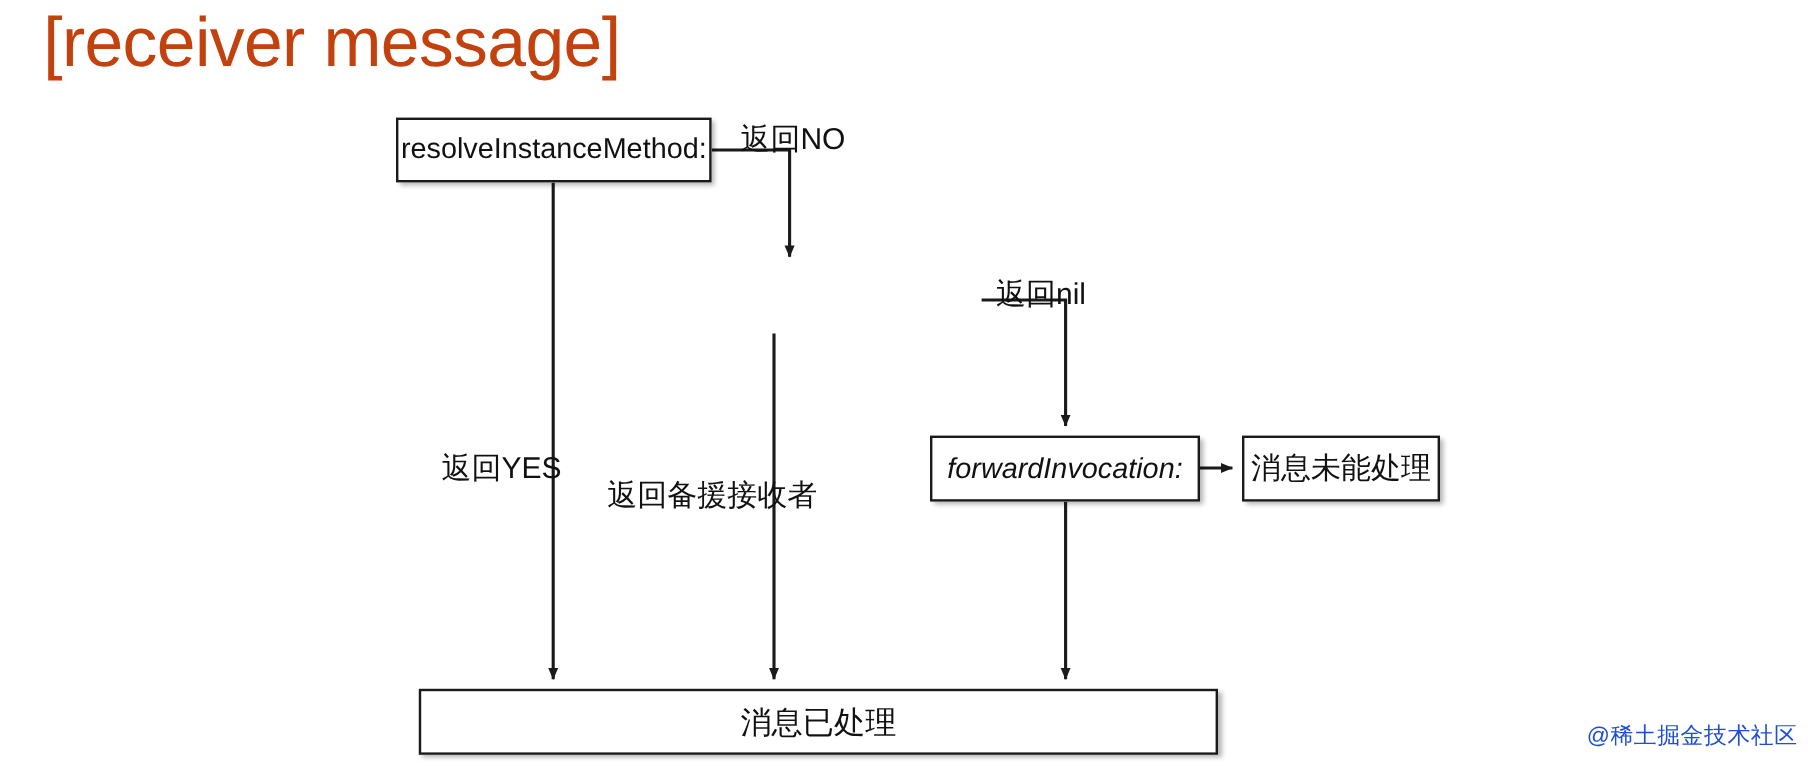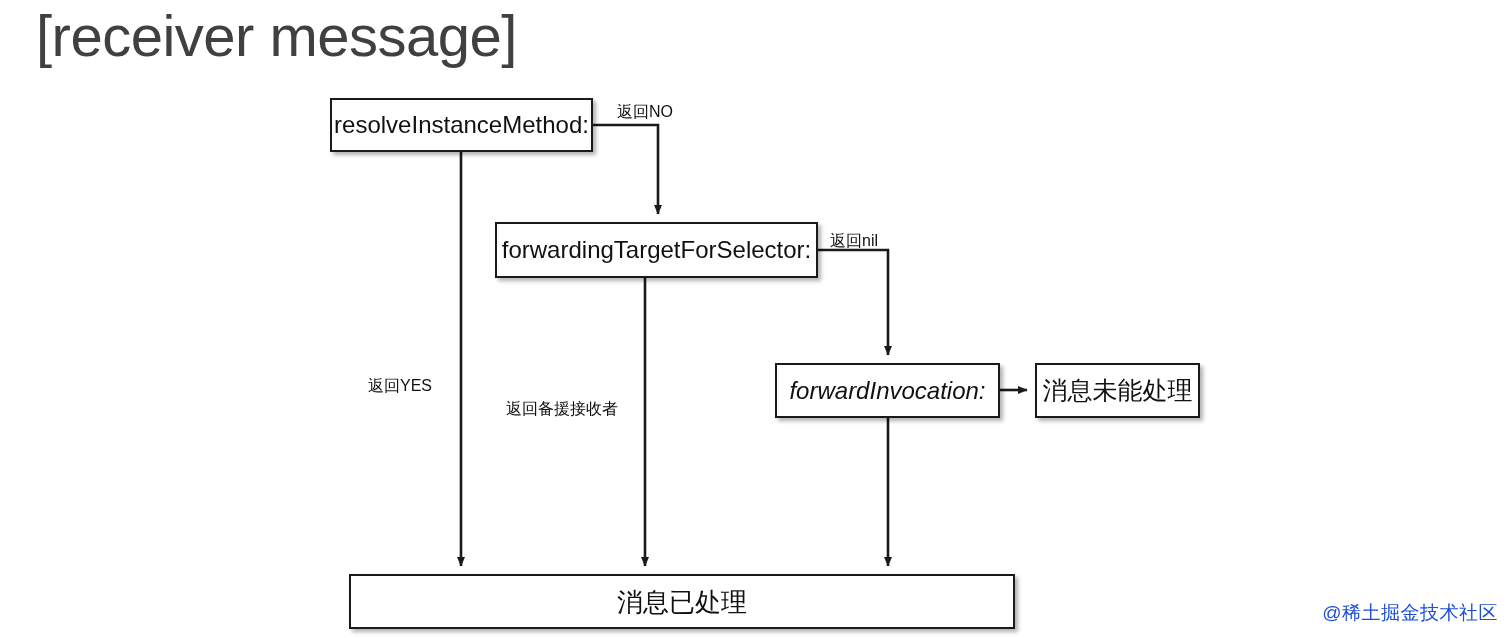--- a/index.html
+++ b/index.html
@@ -19,21 +19,21 @@
     background: #ffffff;
   }
   #title {
     position: absolute;
     left: 36px;
     top: 2px;
     font-size: 58px;
     line-height: 68px;
     font-weight: 300;
     letter-spacing: -0.5px;
-    color: #404040;
+    color: #c2410c;
     white-space: nowrap;
   }
   .node {
     position: absolute;
     box-sizing: border-box;
     background: #ffffff;
     border: 2px solid #1a1a1a;
     box-shadow: 3px 3px 4px rgba(0,0,0,0.30);
     display: flex;
     align-items: center;
@@ -51,21 +51,21 @@
   }
   #node-resolve   { left: 330px;  top: 98px;  width: 263px; height: 54px; text-align: center; }
   #node-forwardingtarget { left: 495px; top: 222px; width: 323px; height: 56px; }
   #node-forwardinvocation { left: 775px; top: 363px; width: 225px; height: 55px; font-style: italic; }
   #node-unhandled { left: 1035px; top: 363px; width: 165px; height: 55px; }
   #node-handled   { left: 349px;  top: 574px; width: 666px; height: 55px; }
   #node-handled span { font-size: 26px; }
 
   .edge-label {
     position: absolute;
-    font-size: 16px;
+    font-size: 25px;
     line-height: 1;
     color: #111111;
     white-space: nowrap;
   }
   #label-no        { left: 617px; top: 104px; }
   #label-nil       { left: 830px; top: 233px; }
   #label-yes       { left: 368px; top: 378px; text-align: center; }
   #label-backup    { left: 506px; top: 401px; font-family: Liberation Serif, serif; }
 
   #edges {
@@ -110,23 +110,20 @@
 
     <path d="M645,278 L645,566" fill="none" stroke="#1a1a1a" stroke-width="2.6" marker-end="url(#arrowhead)"></path>
 
     <path d="M888,418 L888,566" fill="none" stroke="#1a1a1a" stroke-width="2.6" marker-end="url(#arrowhead)"></path>
   </svg>
 
   <div class="node" id="node-resolve">
     <span>resolveInstanceMethod:</span>
   </div>
 
-  <div class="node" id="node-forwardingtarget">
-    <span>forwardingTargetForSelector:</span>
-  </div>
 
   <div class="node" id="node-forwardinvocation">
     <span>forwardInvocation:</span>
   </div>
 
   <div class="node cjk" id="node-unhandled">
     <span>消息未能处理</span>
   </div>
 
   <div class="node cjk" id="node-handled">

